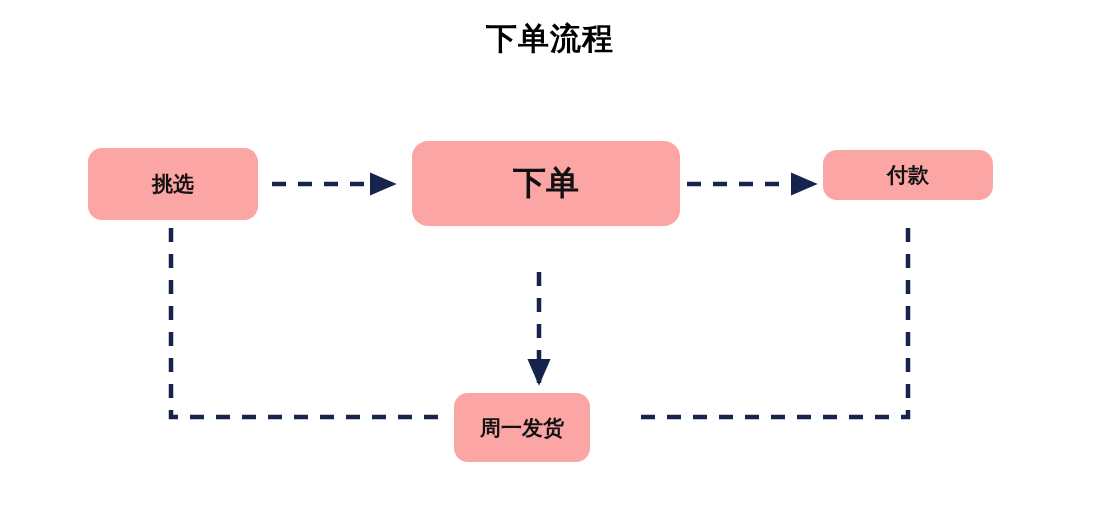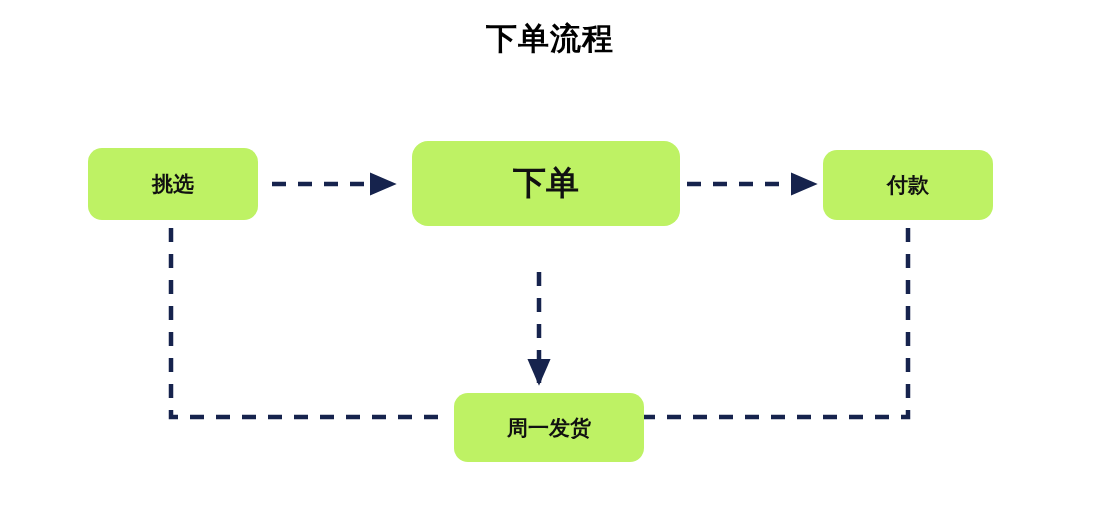--- a/index.html
+++ b/index.html
@@ -24,21 +24,21 @@
     top: 18px;
     width: 1100px;
     text-align: center;
     font-size: 31px;
     font-weight: bold;
     color: #000000;
     letter-spacing: 1px;
   }
   .node {
     position: absolute;
-    background: #bef264;
+    background: #fca5a5;
     border-radius: 14px;
     display: flex;
     align-items: center;
     justify-content: center;
     color: #111111;
     font-weight: bold;
     box-sizing: border-box;
   }
   #node-pick {
     left: 88px;
@@ -52,27 +52,27 @@
     top: 141px;
     width: 268px;
     height: 85px;
     font-size: 33px;
     border-radius: 16px;
   }
   #node-pay {
     left: 823px;
     top: 150px;
     width: 170px;
-    height: 70px;
+    height: 50px;
     font-size: 21px;
   }
   #node-ship {
     left: 454px;
     top: 393px;
-    width: 190px;
+    width: 136px;
     height: 69px;
     font-size: 21px;
   }
   #connectors {
     position: absolute;
     left: 0;
     top: 0;
     width: 1100px;
     height: 510px;
     pointer-events: none;

